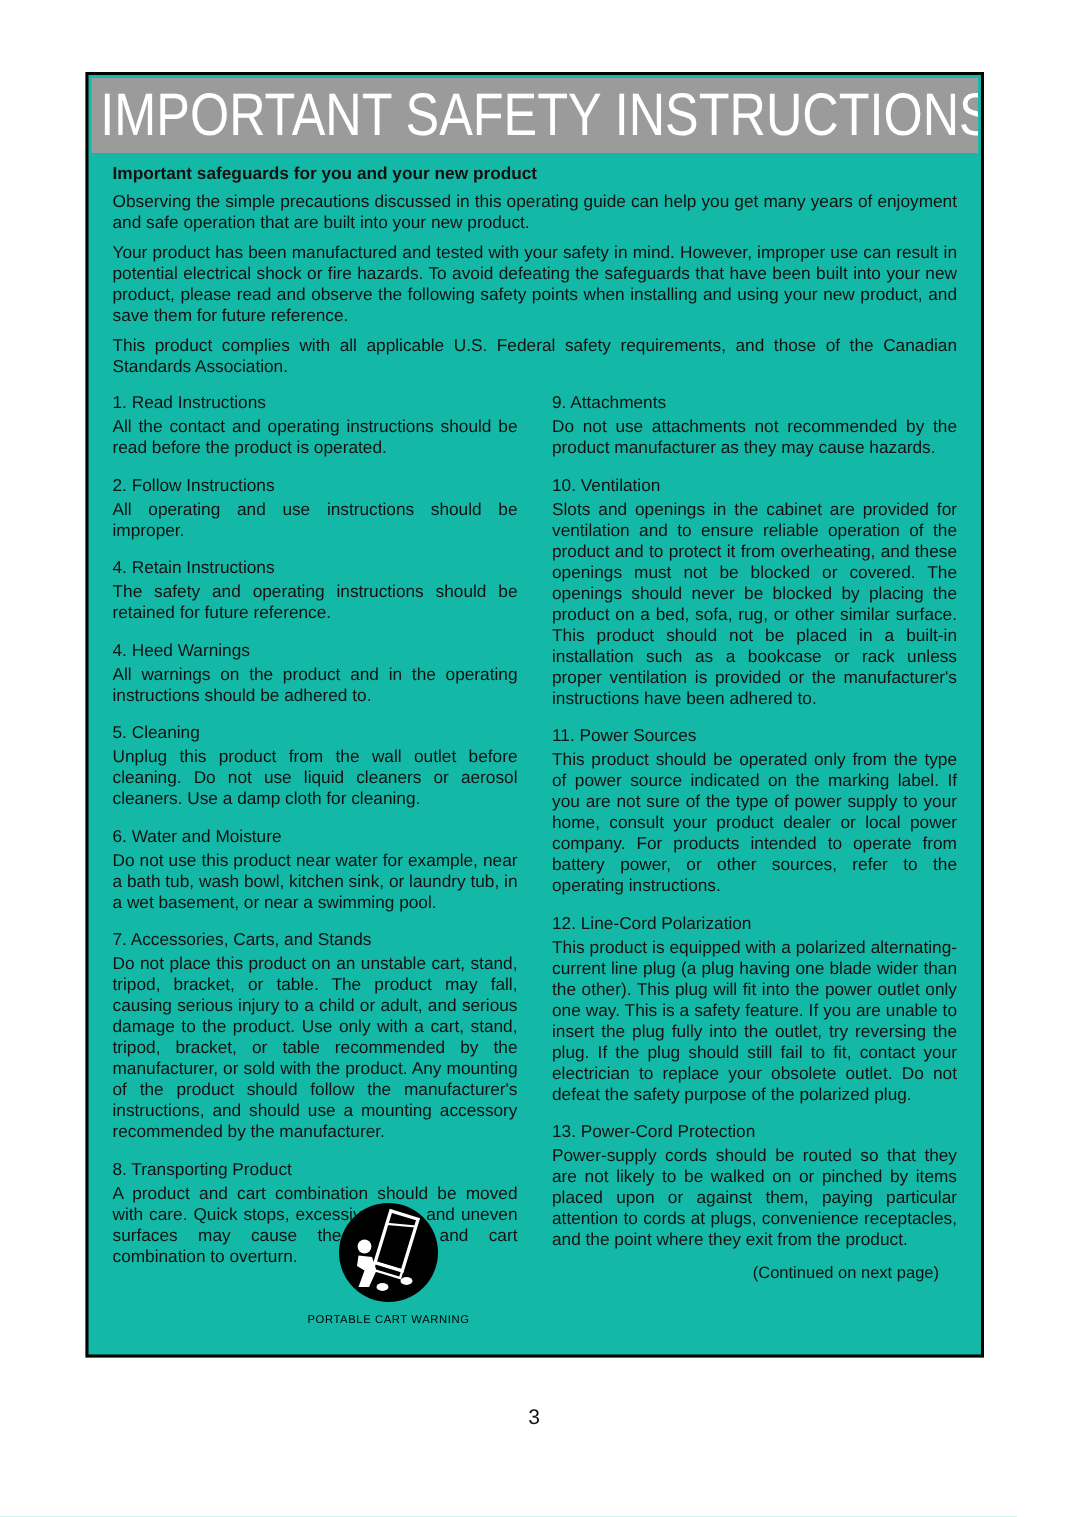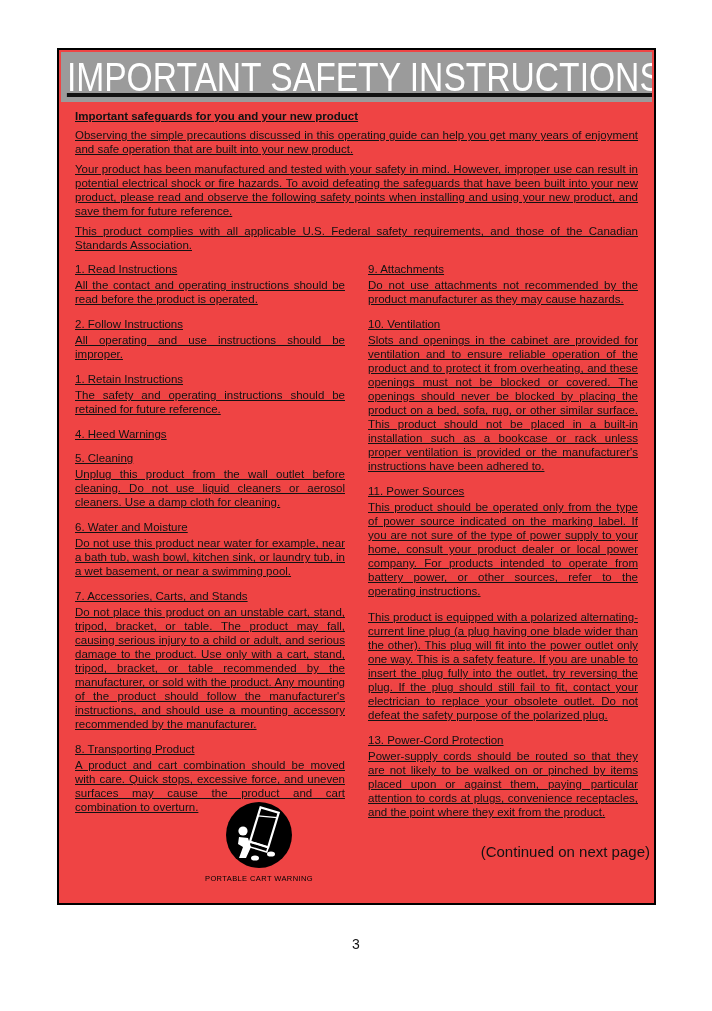--- a/index.html
+++ b/index.html
@@ -2,38 +2,38 @@
 <html><head>
 <meta charset="utf-8">
 <style>
   html, body { margin:0; padding:0; background:#ffffff; }
   .sheet {
     position:relative; width:712px; height:1011px; background:#ffffff;
     font-family:"Liberation Sans", sans-serif; color:#121212; overflow:hidden;
   }
   .frame {
     position:absolute; left:57px; top:48px; width:599px; height:857px;
-    border:2px solid #000; box-sizing:border-box; background:#ef4444;text-decoration:underline;
+    border:2px solid #000; box-sizing:border-box; background:#14b8a6;
   }
   .title-bar { margin:2px; height:50px; background:#9b9b9b; overflow:hidden; }
   .title-text {
     color:#ffffff; font-size:40px; line-height:51px; white-space:nowrap;
     padding-left:7px; transform:scaleX(0.84); transform-origin:0 50%;
   }
   .content { padding:0 16px; }
   .intro-heading { font-size:11.5px; font-weight:bold; margin:8px 0 0; }
   .intro-para { font-size:11.5px; line-height:14px; text-align:justify; margin:6px 0 0; }
   .columns { display:flex; gap:23px; margin-top:11px; }
   .col { flex:1; min-width:0; }
   .sec { margin:0 0 12px; }
   .sec-title { font-size:11.5px; font-weight:normal; margin:0 0 3px; }
   .sec-body { font-size:11.5px; line-height:14px; text-align:justify; margin:0; }
   .cart-warning { position:absolute; left:140px; top:752px; width:120px; text-align:center; }
   .cart-label { font-size:7.5px; letter-spacing:0.4px; margin-top:2px; color:#000; }
-  .continued { position:absolute; right:4px; top:793px; font-size:15px; }
+  .continued { position:absolute; right:28px; top:793px; font-size:11px; }
   .page-number { position:absolute; left:0; top:936px; width:712px; text-align:center; font-size:14px; }
 </style>
 </head>
 <body>
 
 <div class="sheet">
   <div class="frame">
 
     <div class="title-bar">
       <div class="title-text">IMPORTANT SAFETY INSTRUCTIONS</div>
@@ -49,25 +49,26 @@
         <div class="col">
           <div class="sec">
             <p class="sec-title">1. Read Instructions</p>
             <p class="sec-body">All the contact and operating instructions should be read before the product is operated.</p>
           </div>
           <div class="sec">
             <p class="sec-title">2. Follow Instructions</p>
             <p class="sec-body">All operating and use instructions should be improper.</p>
           </div>
           <div class="sec">
-            <p class="sec-title">1. Retain Instructions</p>
+            <p class="sec-title">4. Retain Instructions</p>
             <p class="sec-body">The safety and operating instructions should be retained for future reference.</p>
           </div>
           <div class="sec">
             <p class="sec-title">4. Heed Warnings</p>
+            <p class="sec-body">All warnings on the product and in the operating instructions should be adhered to.</p>
           </div>
           <div class="sec">
             <p class="sec-title">5. Cleaning</p>
             <p class="sec-body">Unplug this product from the wall outlet before cleaning. Do not use liquid cleaners or aerosol cleaners. Use a damp cloth for cleaning.</p>
           </div>
           <div class="sec">
             <p class="sec-title">6. Water and Moisture</p>
             <p class="sec-body">Do not use this product near water for example, near a bath tub, wash bowl, kitchen sink, or laundry tub, in a wet basement, or near a swimming pool.</p>
           </div>
           <div class="sec">
@@ -87,20 +88,21 @@
           </div>
           <div class="sec">
             <p class="sec-title">10. Ventilation</p>
             <p class="sec-body">Slots and openings in the cabinet are provided for ventilation and to ensure reliable operation of the product and to protect it from overheating, and these openings must not be blocked or covered. The openings should never be blocked by placing the product on a bed, sofa, rug, or other similar surface. This product should not be placed in a built-in installation such as a bookcase or rack unless proper ventilation is provided or the manufacturer's instructions have been adhered to.</p>
           </div>
           <div class="sec">
             <p class="sec-title">11. Power Sources</p>
             <p class="sec-body">This product should be operated only from the type of power source indicated on the marking label. If you are not sure of the type of power supply to your home, consult your product dealer or local power company. For products intended to operate from battery power, or other sources, refer to the operating instructions.</p>
           </div>
           <div class="sec">
+            <p class="sec-title">12. Line-Cord Polarization</p>
             <p class="sec-body">This product is equipped with a polarized alternating-current line plug (a plug having one blade wider than the other). This plug will fit into the power outlet only one way. This is a safety feature. If you are unable to insert the plug fully into the outlet, try reversing the plug. If the plug should still fail to fit, contact your electrician to replace your obsolete outlet. Do not defeat the safety purpose of the polarized plug.</p>
           </div>
           <div class="sec">
             <p class="sec-title">13. Power-Cord Protection</p>
             <p class="sec-body">Power-supply cords should be routed so that they are not likely to be walked on or pinched by items placed upon or against them, paying particular attention to cords at plugs, convenience receptacles, and the point where they exit from the product.</p>
           </div>
         </div>
       </div>
     </div>
 

